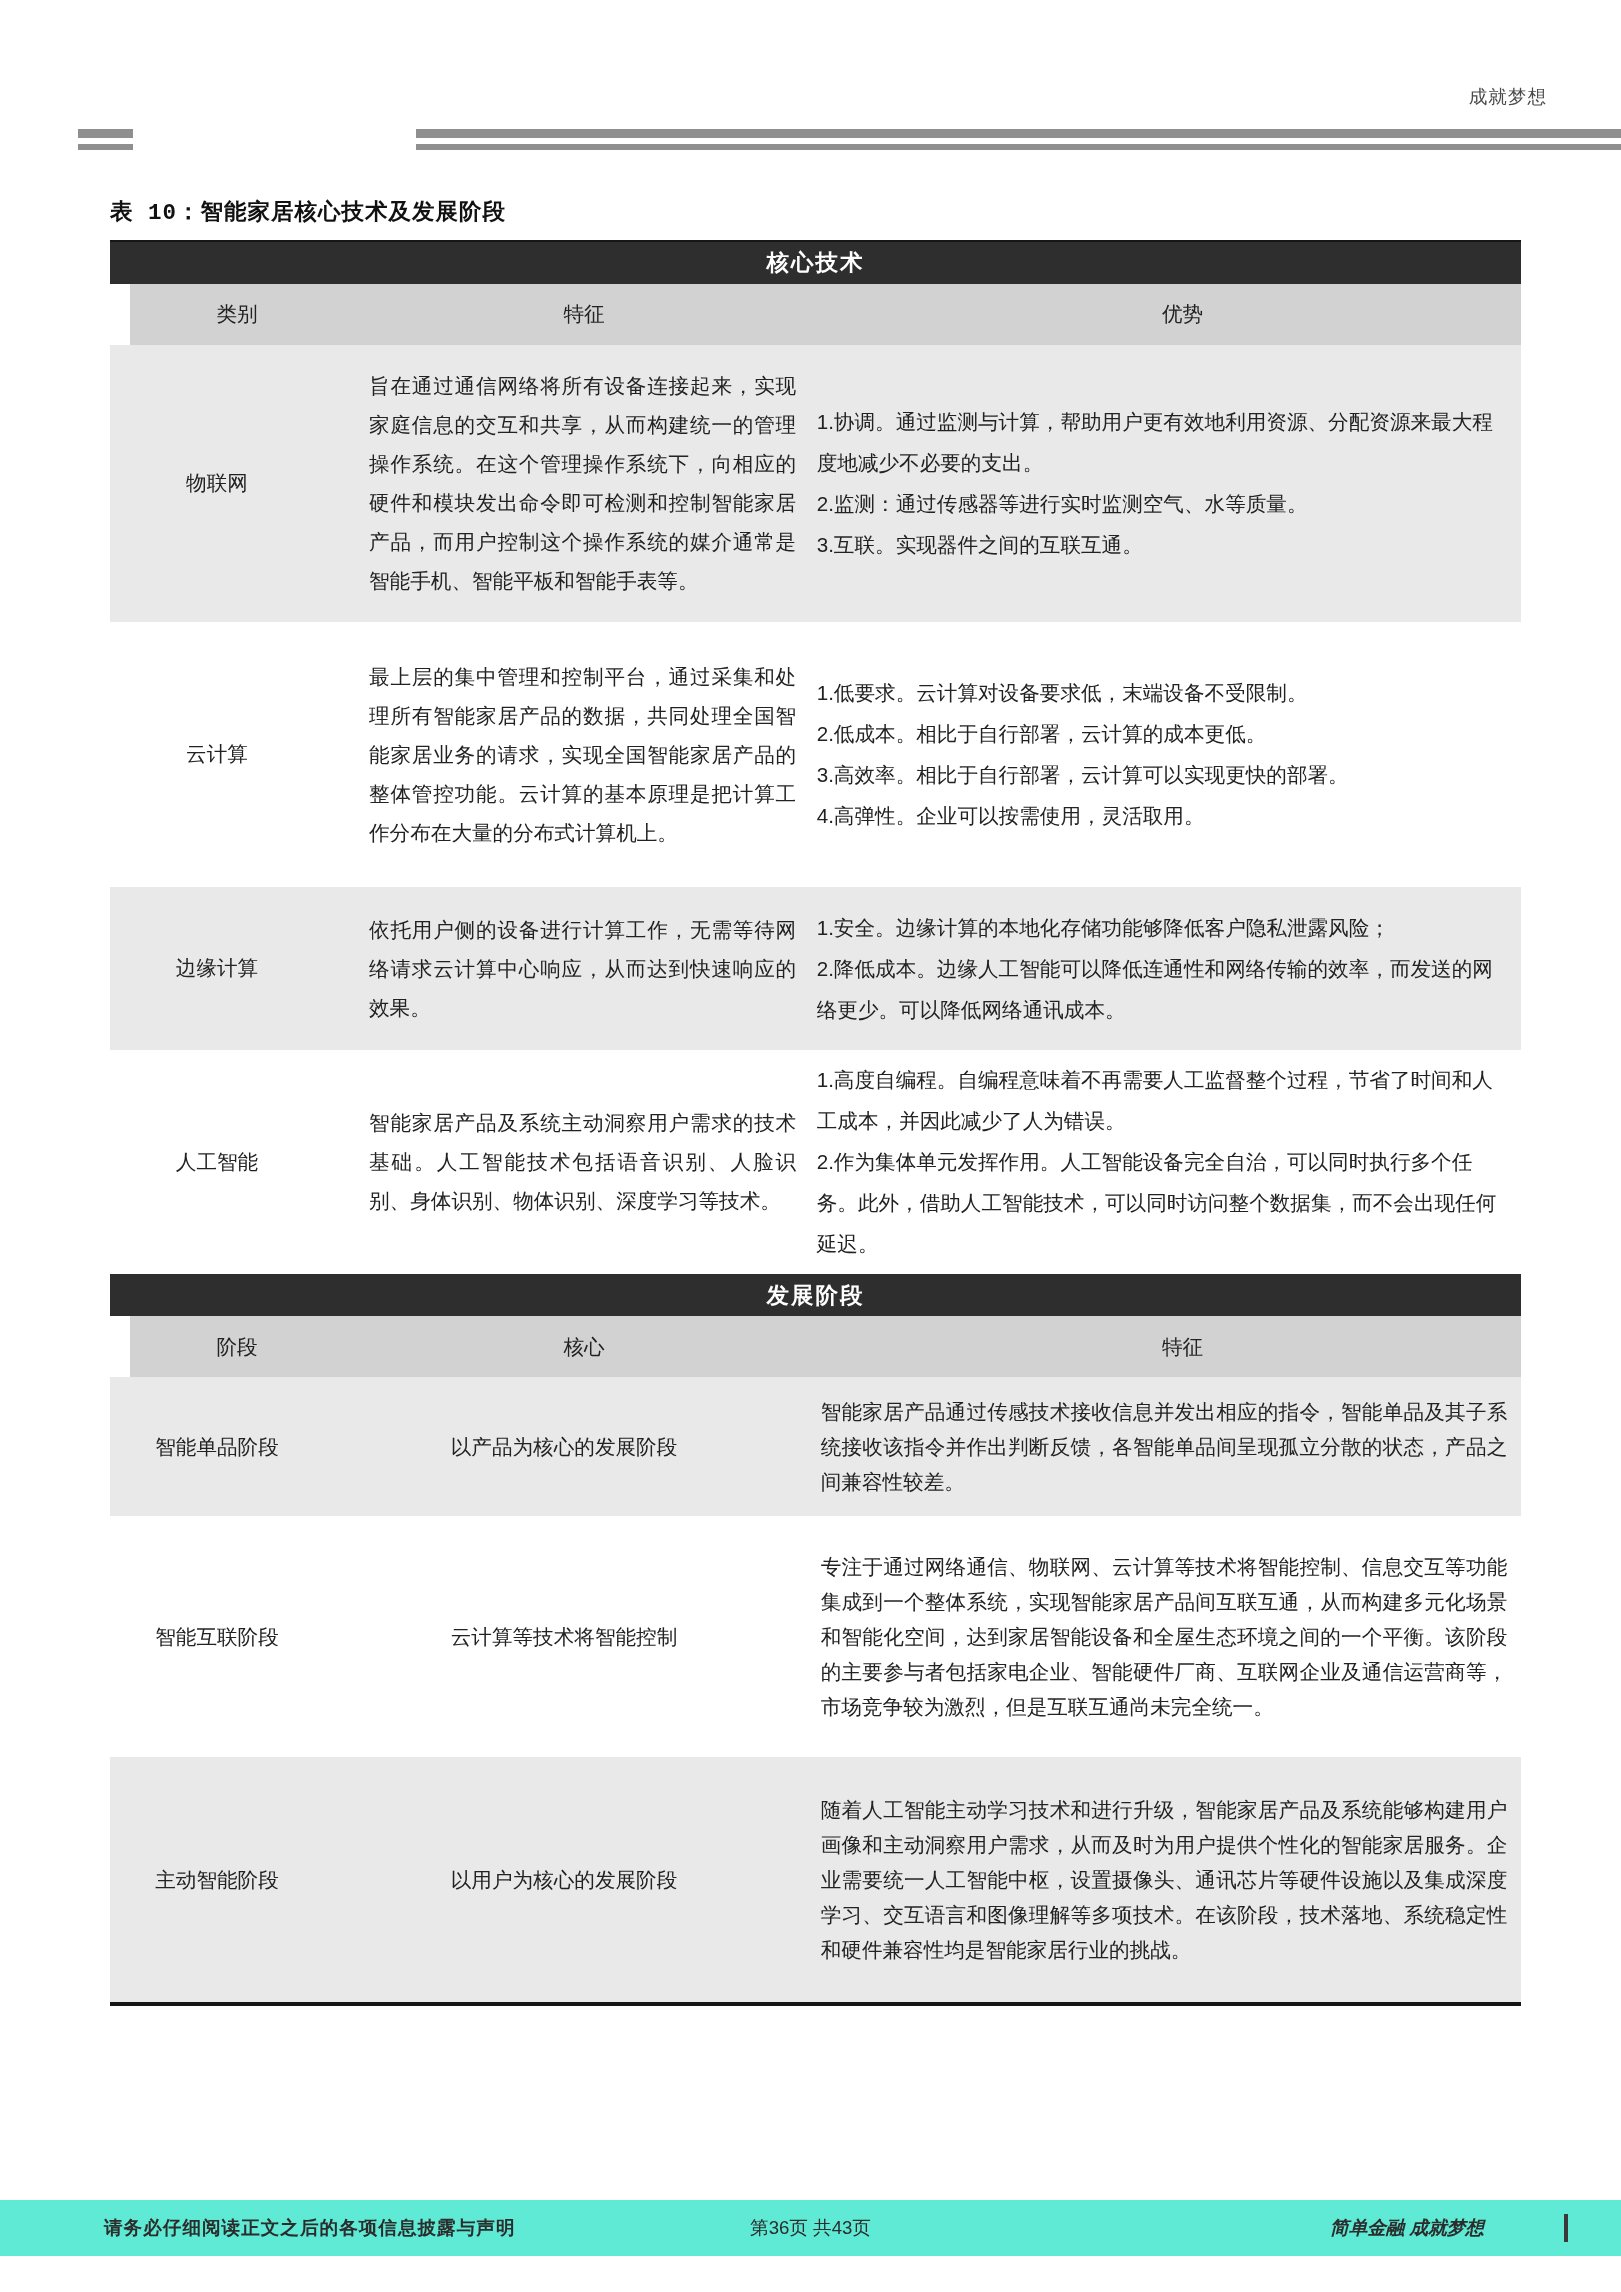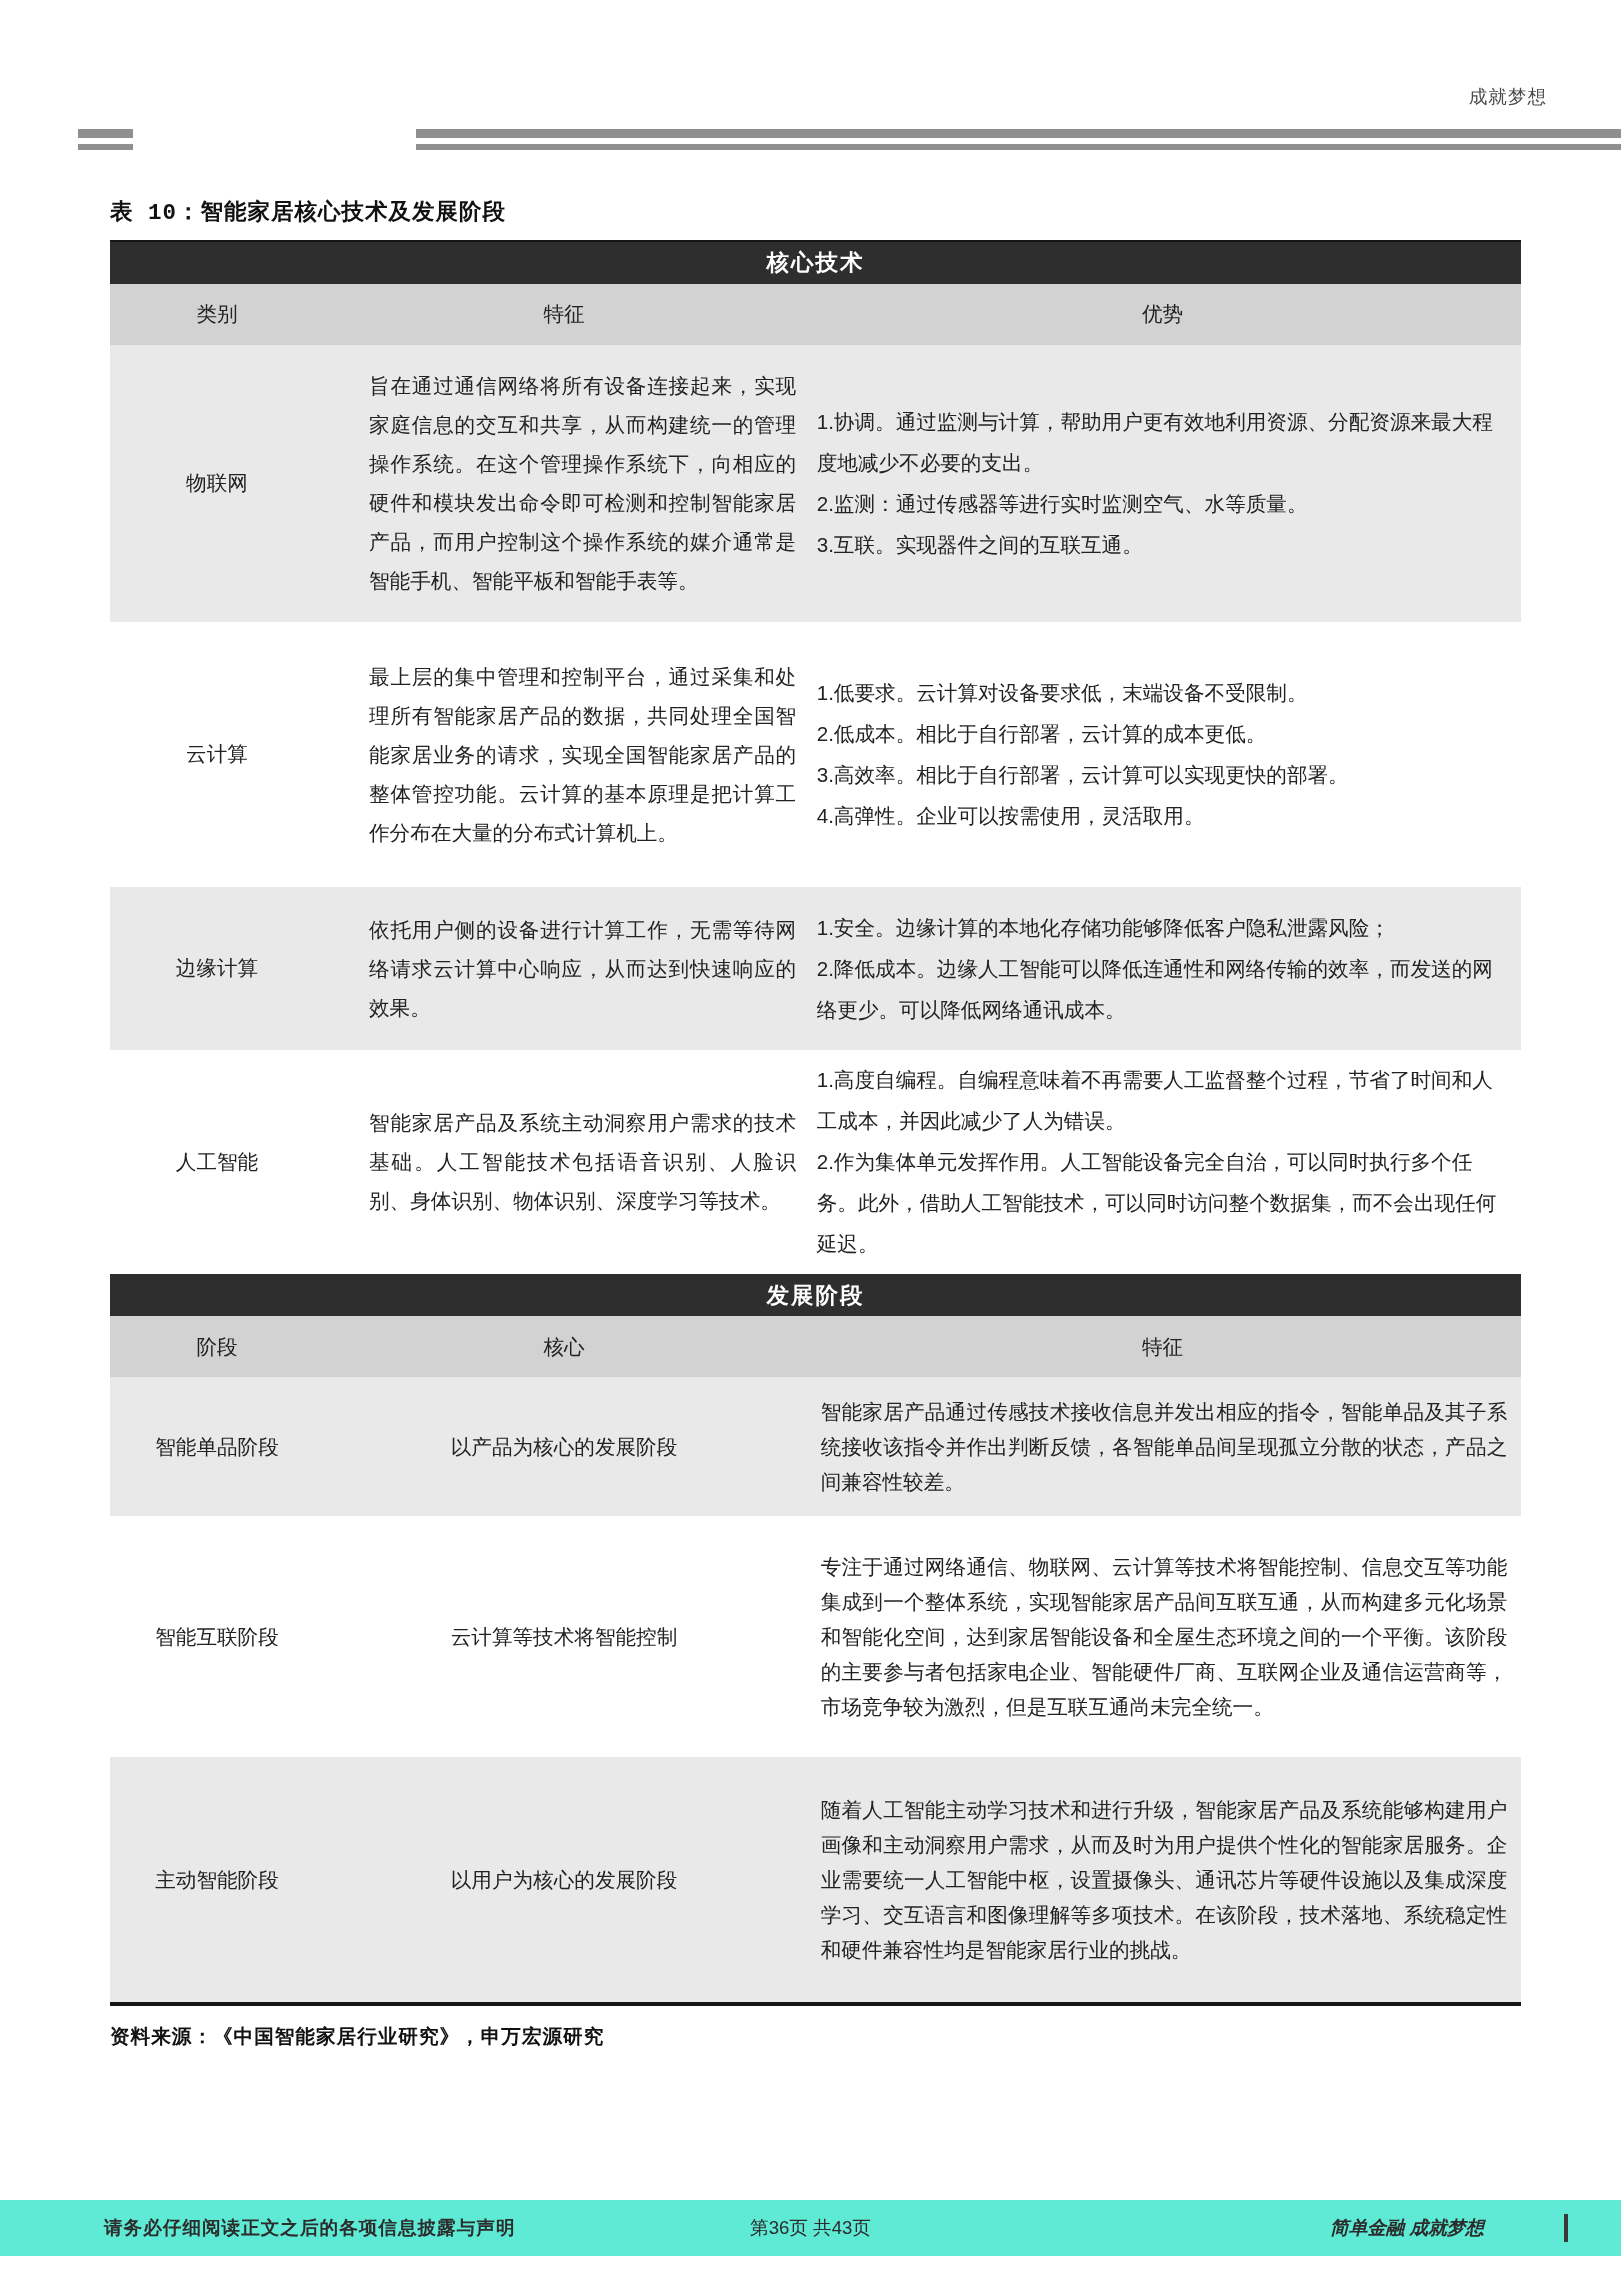--- a/index.html
+++ b/index.html
@@ -19,21 +19,21 @@
   .rule-right{left:416px;top:129px;width:1206px;}
   
   .content{position:absolute;left:110px;top:196px;width:1411px;}
   .tbl-title{font-size:22.5px;font-weight:bold;color:#111;margin:0 0 12.7px 0;letter-spacing:1px;font-family:Liberation Mono, monospace;}
   .tbl{border-top:2.9px solid #161616;border-bottom:4.9px solid #161616;}
   .band{
     height:42px;background:#2e2e2e;color:#ffffff;font-weight:bold;font-size:22.5px;
     display:flex;align-items:center;justify-content:center;letter-spacing:2px;
   }
   .row{display:grid;grid-template-columns:214px 480px 717px;align-items:center;}
-  .row.head{min-height:61px;background:#d2d2d2;font-size:20.6px;color:#222;}
+  .row.head{min-height:61px;background:#d2d2d2;font-size:20.6px;color:#222;margin-left:20px;}
   .row.head>div{text-align:center;}
   .row.gray{background:#e9e9e9;}
   .cell-cat{font-size:20.6px;text-align:center;color:#222;}
   .cell-feat{
     font-size:20.6px;line-height:39px;text-align:justify;color:#222;
     padding:13.7px 7.8px 13.7px 45px;
   }
   .cell-adv{
     font-size:20.6px;line-height:41px;color:#222;
     padding:9.8px 21.6px 9.8px 12.7px;
@@ -132,21 +132,20 @@
       <div class="cell-stage-feat">专注于通过网络通信、物联网、云计算等技术将智能控制、信息交互等功能集成到一个整体系统，实现智能家居产品间互联互通，从而构建多元化场景和智能化空间，达到家居智能设备和全屋生态环境之间的一个平衡。该阶段的主要参与者包括家电企业、智能硬件厂商、互联网企业及通信运营商等，市场竞争较为激烈，但是互联互通尚未完全统一。</div>
     </div>
 
     <div class="row gray s3">
       <div class="cell-cat">主动智能阶段</div>
       <div class="cell-core">以用户为核心的发展阶段</div>
       <div class="cell-stage-feat">随着人工智能主动学习技术和进行升级，智能家居产品及系统能够构建用户画像和主动洞察用户需求，从而及时为用户提供个性化的智能家居服务。企业需要统一人工智能中枢，设置摄像头、通讯芯片等硬件设施以及集成深度学习、交互语言和图像理解等多项技术。在该阶段，技术落地、系统稳定性和硬件兼容性均是智能家居行业的挑战。</div>
     </div>
   </div>
 
-  <div class="source">资料来源：《中国智能家居行业研究》，申万宏源研究</div>
 </div>
 
 <div class="footer-band">
   <span class="foot-disclaimer">请务必仔细阅读正文之后的各项信息披露与声明</span>
   <span class="foot-page">第36页 共43页</span>
   <span class="foot-slogan">简单金融 成就梦想</span>
   <span class="foot-tick"></span>
 </div>
 
 

